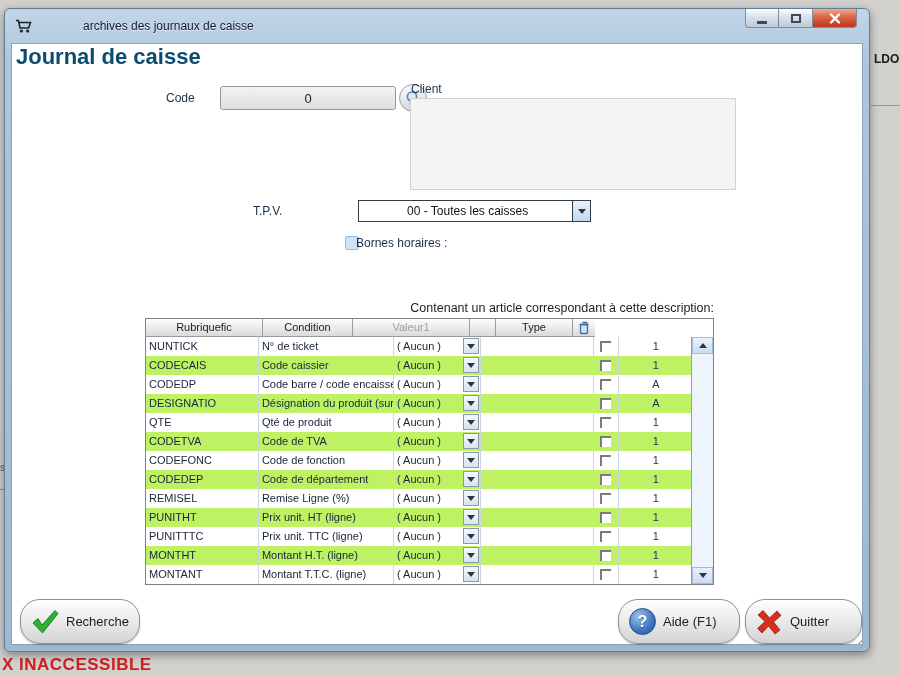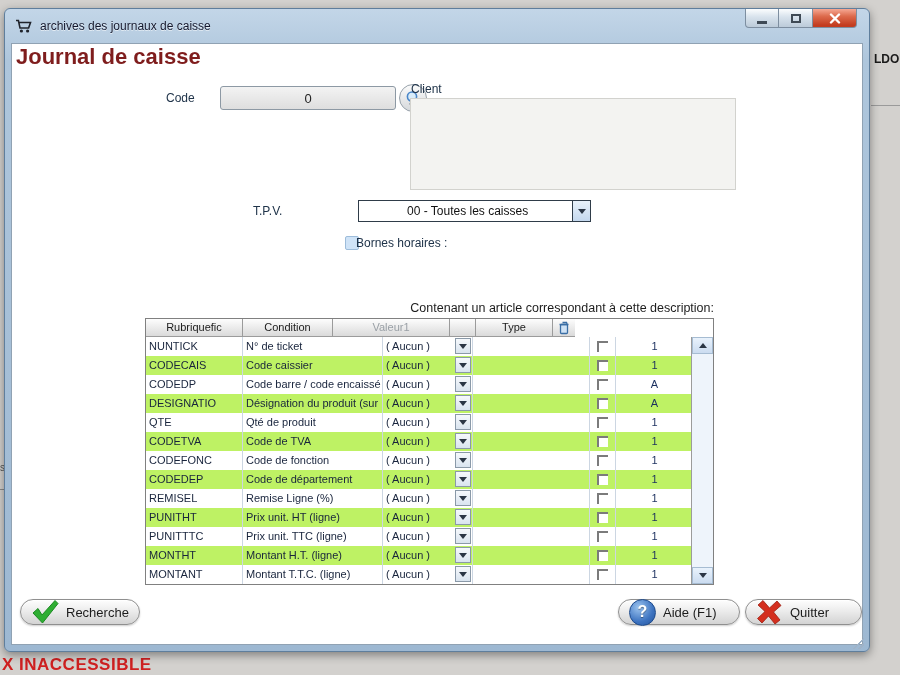--- a/index.html
+++ b/index.html
@@ -9,37 +9,37 @@
   
   .bg-right-text { position:absolute; left:874px; top:52px; font-size:12px; font-weight:bold; color:#1a1a1a; white-space:nowrap; }
   .bg-right-line { position:absolute; left:871px; top:105px; width:29px; height:1px; background:#9a9a9a; }
   .bg-left-frag { position:absolute; left:0; top:462px; width:6px; height:16px; overflow:hidden; font-size:10px; color:#555; }
   .bg-left-line { position:absolute; left:0; top:489px; width:4px; height:1px; background:#8a8a8a; }
   .bg-alert { position:absolute; left:2px; top:655px; font-size:17px; font-weight:bold; color:#cf2020; letter-spacing:.5px; white-space:nowrap; }
 
   
   .win { position:absolute; left:4px; top:8px; width:866px; height:644px; border:1px solid #5f7e9c; border-radius:6px;
          background:linear-gradient(180deg,#c3d6e8 0%,#aec6dc 8%,#9db8d2 100%); box-shadow:0 3px 10px rgba(0,0,0,.4); }
-  .titlebar { position:absolute; left:0; top:0; right:0; height:34px; display:flex; align-items:center; padding-left:10px; }
+  .titlebar { position:absolute; left:0; top:0; right:0; height:34px; display:flex; align-items:center; padding-left:10px;gap:43px; }
   .title-icon { width:18px; height:15px; margin-right:7px; flex:0 0 auto; }
   .title-text { font-size:12px; color:#14182e; text-shadow:0 1px 0 rgba(255,255,255,.6); }
   .win-controls { position:absolute; right:12px; top:0; display:flex; }
   .wbtn { width:34px; height:19px; border:1px solid #7d8ea0; border-top:none; display:flex; align-items:center; justify-content:center;
           background:linear-gradient(180deg,#fbfdfe,#d7e2ec 45%,#bccbd9); }
   .wbtn.min { border-radius:0 0 0 4px; }
   .wbtn.max { border-left:none; }
   .wbtn.close { width:44px; border-left:none; border-radius:0 0 4px 0;
           background:linear-gradient(180deg,#f5a894,#dd6b4d 40%,#c33c1f 90%); }
   .glyph-min { width:10px; height:3px; background:#3f4a55; margin-top:8px; }
   .glyph-max { width:10px; height:9px; border:2px solid #3f4a55; background:transparent; }
 
   
   .client-area { position:absolute; left:6px; top:34px; right:6px; bottom:6px; background:#ffffff; border:1px solid #90a2b3; }
 
-  .heading { position:absolute; left:16px; top:44px; font-size:22px; font-weight:bold; color:#7f1d1d; }
+  .heading { position:absolute; left:16px; top:44px; font-size:22px; font-weight:bold; color:#0c4a6e; }
 
   .lbl { position:absolute; font-size:12px; color:#20344a; }
   .code-input { position:absolute; left:220px; top:86px; width:176px; height:24px; text-align:center; font-size:13px; color:#222;
                 border:1px solid #8d99a4; border-radius:3px; background:linear-gradient(180deg,#f3f3f3,#dedede); font-family:"Liberation Sans",sans-serif; }
   .mag-btn { position:absolute; left:399px; top:84px; width:28px; height:28px; border-radius:50%;
              border:1px solid #97a1aa; background:linear-gradient(180deg,#fbfbfb,#d5d8db); display:flex; align-items:center; justify-content:center; }
   .client-box { position:absolute; left:410px; top:98px; width:326px; height:92px; background:#f3f3f1; border:1px solid #d2d2ce; }
 
   .combo { position:absolute; left:358px; top:200px; width:233px; height:22px; background:#fff; border:1px solid #2f3c49; display:flex; }
   .combo-text { flex:1; font-size:12px; color:#111; line-height:20px; padding-left:4px; white-space:nowrap; overflow:hidden;margin-left:44px; }
@@ -51,40 +51,40 @@
 
   .tbl-caption { position:absolute; left:145px; top:301px; width:569px; text-align:right; font-size:12.5px; color:#1c1c1c; }
 
   
   .tbl { position:absolute; left:145px; top:318px; width:569px; border:1px solid #808080; background:#fff; }
   .thead { display:flex; height:18px; }
   .th { background:linear-gradient(180deg,#fdfdfd,#dadada); border-right:1px solid #9b9b9b; border-bottom:1px solid #9b9b9b;
         font-size:11px; line-height:16px; text-align:center; color:#1c1c1c; overflow:hidden; white-space:nowrap; }
   .th.gray { color:#9aa0a6; }
   .th:last-child { border-right:none; display:flex; align-items:center; justify-content:center; }
-  .w1{width:97px;} .w2{width:140px;} .w3{width:90px;} .w4{width:117px;} .w5{width:26px;} .w6{width:77px;} .w7{width:22px;}
+  .w1{width:117px;} .w2{width:140px;} .w3{width:90px;} .w4{width:117px;} .w5{width:26px;} .w6{width:77px;} .w7{width:22px;}
   .tbody { position:relative; height:247px; }
   .trow { display:flex; width:547px; height:19px; }
   .trow.alt .td { background:#bef264; }
   .td { background:#fff; border-right:1px solid #ccd6e2; font-size:11px; line-height:19px; color:#18243c;
         white-space:nowrap; overflow:hidden; }
   .td.c1,.td.c2,.td.c3 { padding-left:3px; }
   .td.c3 { position:relative; }
   .td.c5 { display:flex; align-items:center; justify-content:center; }
   .td.c6 { text-align:center; color:#1b2f5e; border-right:none; }
   .cb { width:11px; height:11px; border-top:2px solid #7b7b7b; border-left:2px solid #7b7b7b; background:#fff; }
   .dd-btn { position:absolute; right:1px; top:1px; width:16px; height:16px; border:1px solid #8a99a8;
             background:linear-gradient(180deg,#f6f9fc,#d9e4ef); display:flex; align-items:center; justify-content:center; }
   .vscroll { position:absolute; right:0; top:0; width:22px; height:247px; border-left:1px solid #9b9b9b; background:#eef4fb; }
   .sbtn { position:absolute; left:0; width:21px; height:17px; border:1px solid #a6bcd2; background:linear-gradient(180deg,#e9f2fc,#cbdcf0);
           display:flex; align-items:center; justify-content:center; }
   .sbtn.up { top:0; } .sbtn.down { bottom:0; }
 
   
-  .big-btn { position:absolute; height:26px; border:1px solid #8f8f8f; border-radius:20px;
+  .big-btn { position:absolute; height:45px; border:1px solid #8f8f8f; border-radius:20px;
              background:linear-gradient(180deg,#fefefe,#ececec 45%,#d3d3d3); box-shadow:inset 0 1px 0 #fff, 0 1px 2px rgba(0,0,0,.2);
              display:flex; align-items:center; gap:7px; padding:0 10px; font-size:13px; color:#1c1c1c; }
   .btn-recherche { left:20px; top:599px; width:120px; }
   .btn-aide { left:618px; top:599px; width:122px; }
   .btn-quitter { left:745px; top:599px; width:117px;text-align:right; }
   .help-circle { width:27px; height:27px; border-radius:50%; background:radial-gradient(circle at 35% 30%,#9cc4ef,#3d73c0 60%,#24549b);
                  border:1px solid #1d4a8c; color:#fff; font-size:16px; font-weight:bold; display:flex; align-items:center; justify-content:center;
                  text-shadow:0 1px 1px rgba(0,0,0,.4); }
   .resize-grip { position:absolute; left:851px; top:636px; width:13px; height:13px;
                  background:repeating-linear-gradient(135deg, transparent 0 2px, #9fb3c8 2px 4px);

